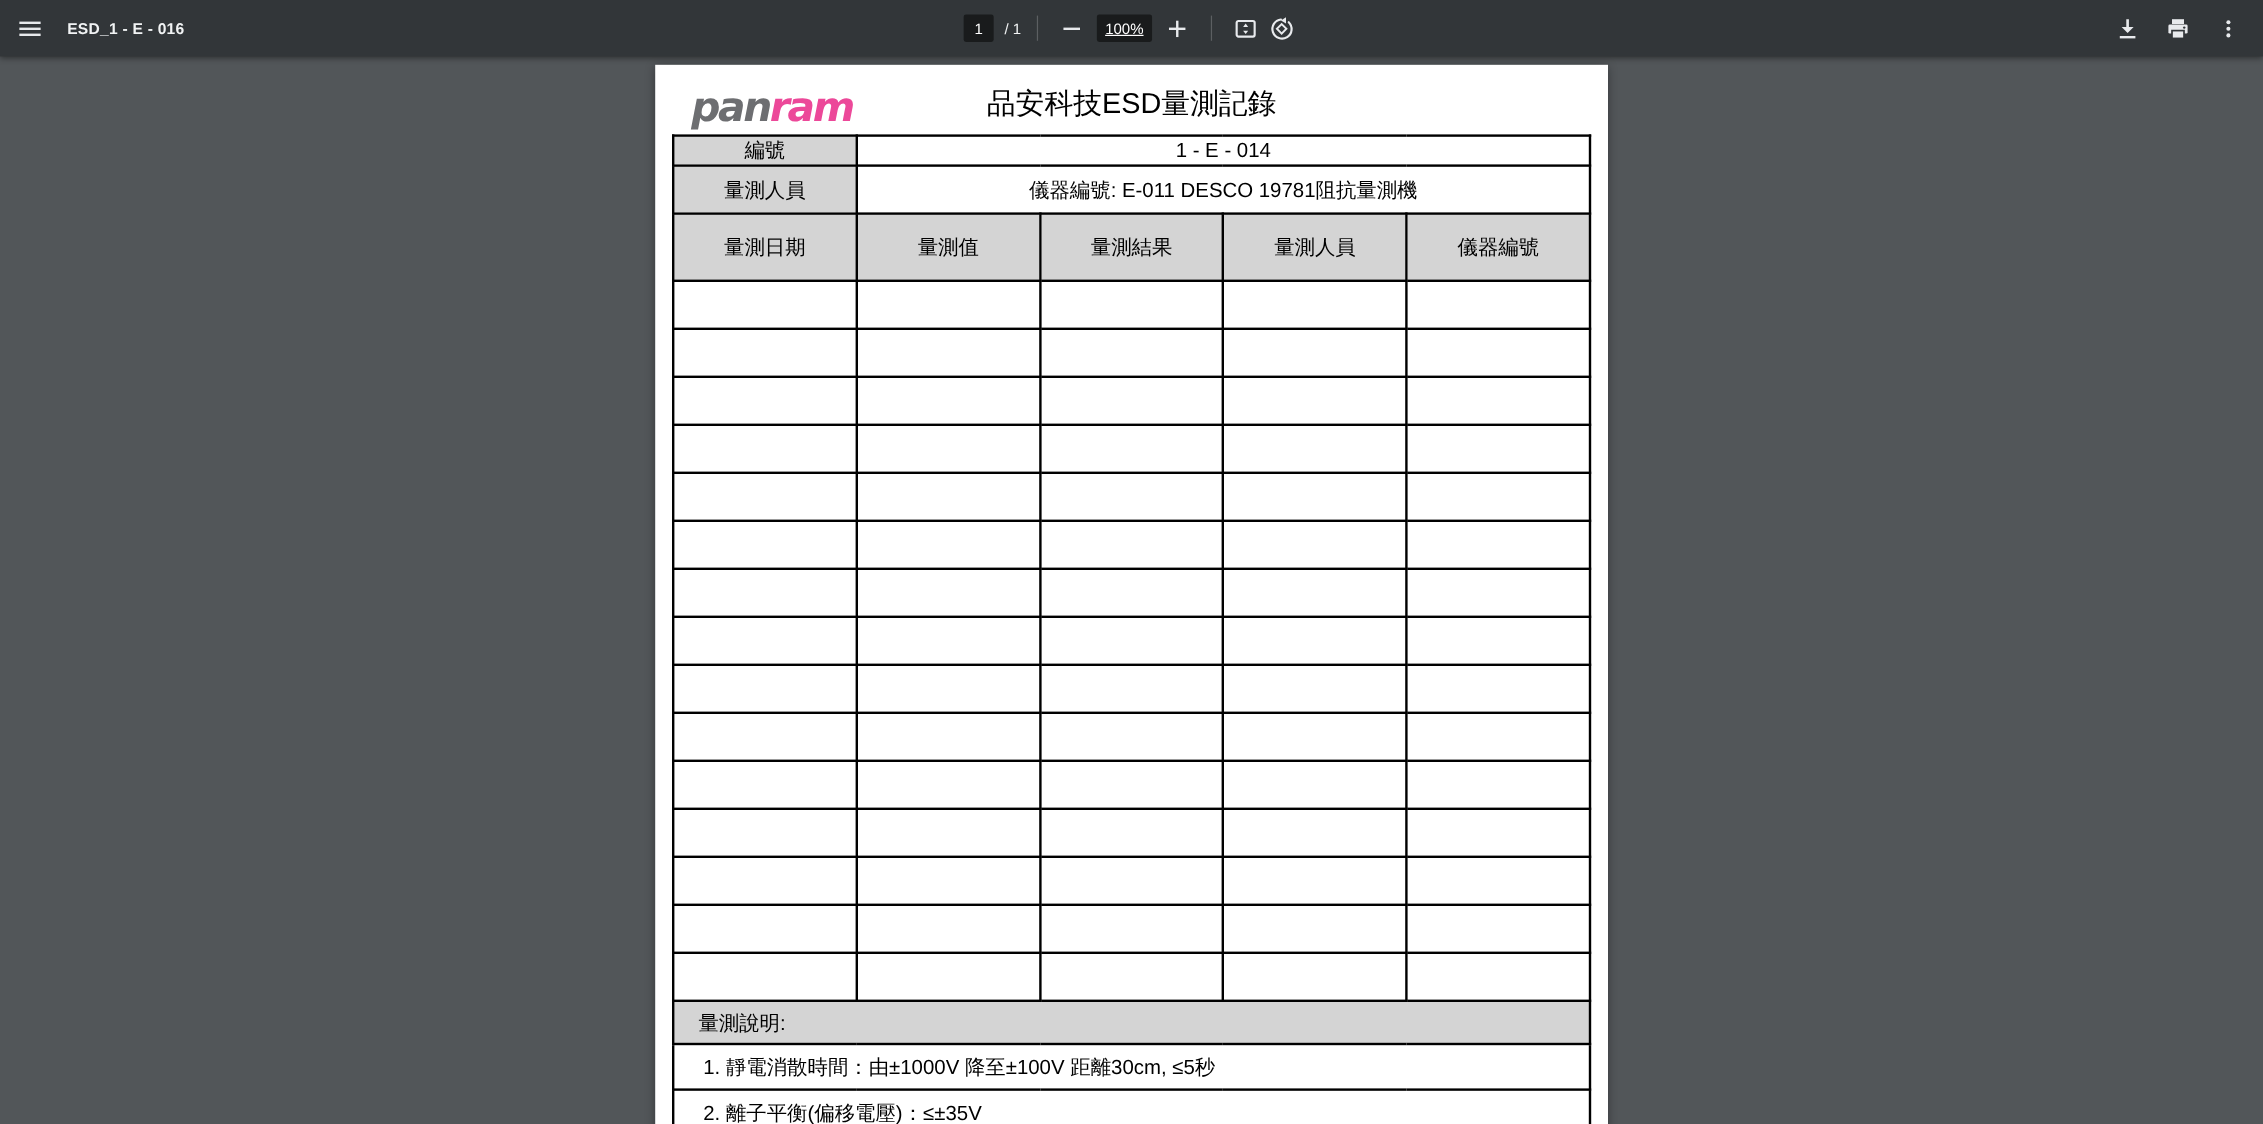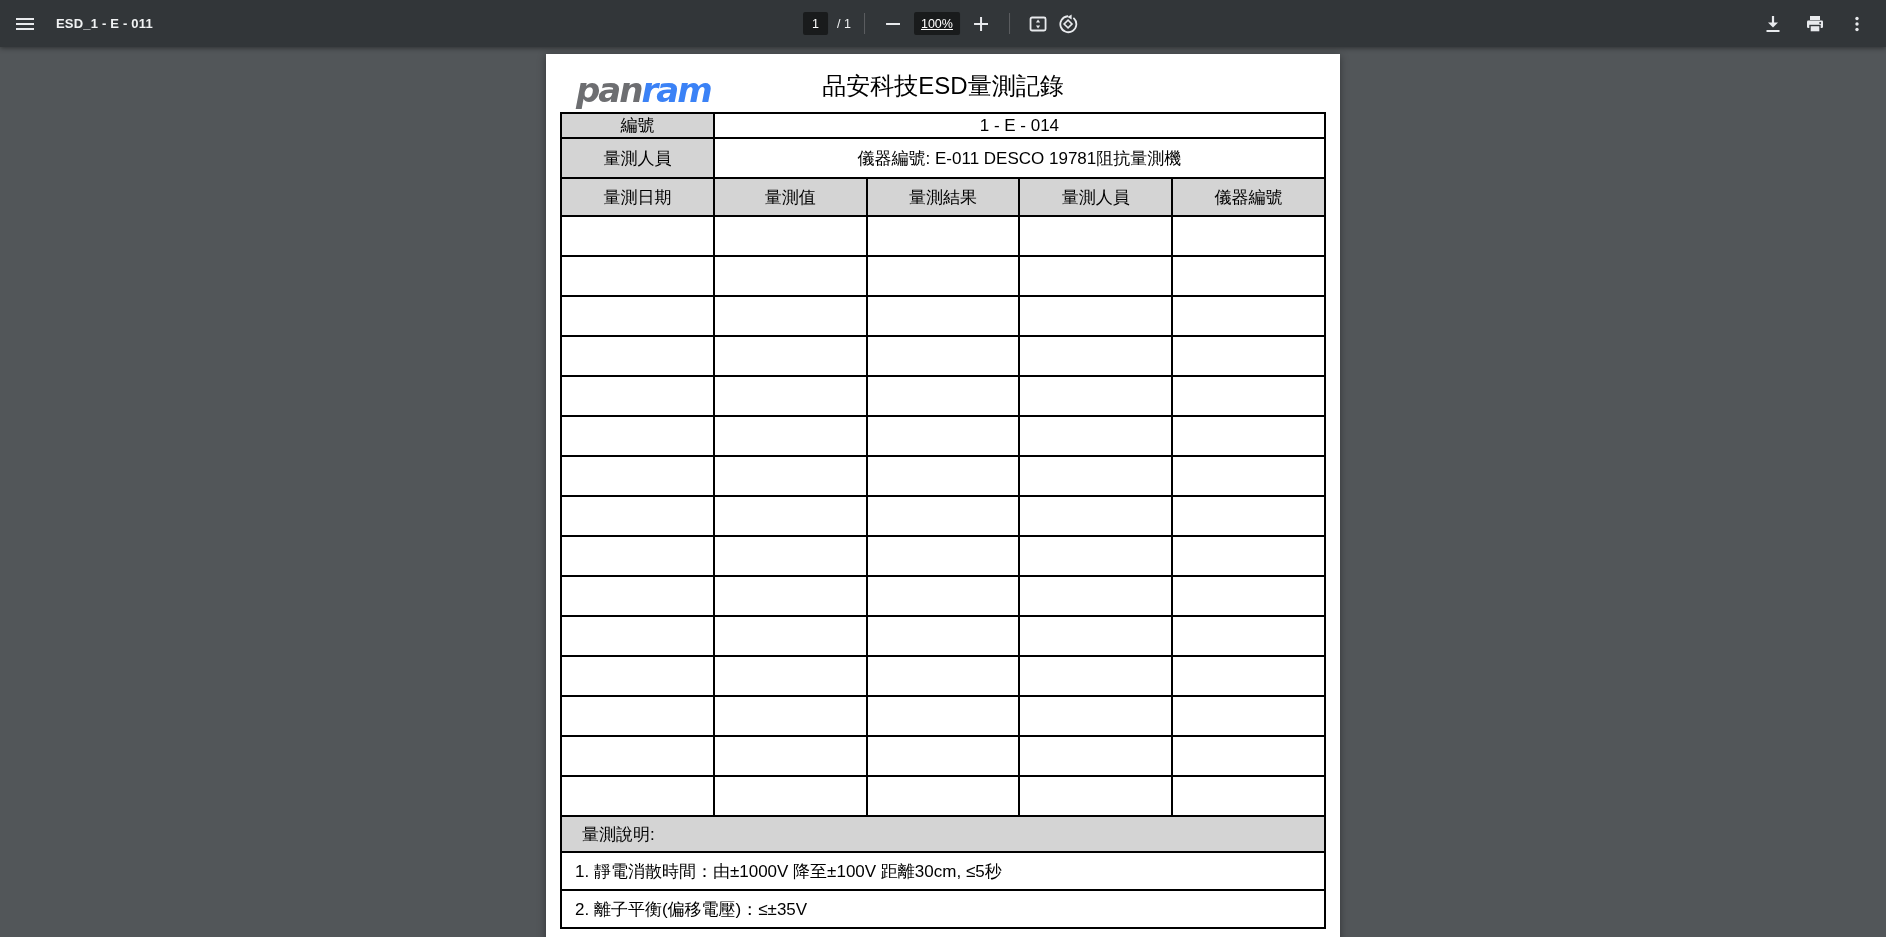--- a/index.html
+++ b/index.html
@@ -104,21 +104,21 @@
     position:absolute;
     left:30px; bottom:5px;
     font-size:34px;
     font-weight:700;
     font-style:italic;
     letter-spacing:-2px;
     line-height:1;
     font-family:"DejaVu Sans","Liberation Sans",sans-serif;
   }
   .logo-pan { color:#6d6e71; }
-  .logo-ram { color:#3b82f6; }
+  .logo-ram { color:#ec4899; }
   .doc-title {
     position:absolute;
     left:0; right:0; bottom:10px;
     text-align:center;
     font-size:24px;
     color:#000000;
   }
 
   table.form-table {
     width:766px;
@@ -132,42 +132,42 @@
     font-weight:400;
     color:#000000;
     text-align:center;
     vertical-align:middle;
     overflow:hidden;
     white-space:nowrap;
   }
   .gray { background:#d4d4d4; }
   tr.info-row-1 { height:23px; }
   tr.info-row-2 { height:40px; }
-  tr.header-row { height:38px; }
+  tr.header-row { height:56px; }
   tr.empty-row { height:40px; }
   tr.notes-header-row { height:36px; }
   tr.notes-header-row td { text-align:left; padding-left:20px; }
   tr.note-row { height:38px; }
-  tr.note-row td { text-align:left; padding-left:13px; }
+  tr.note-row td { text-align:left; padding-left:24px; }
 </style>
 </head>
 <body>
 
 <header class="toolbar">
   <div class="tb-left">
     <button class="tb-btn">
       <span>
         <svg width="18" height="18" viewBox="0 0 18 18">
           <rect x="0" y="3" width="18" height="2" fill="#e8eaed"></rect>
           <rect x="0" y="8" width="18" height="2" fill="#e8eaed"></rect>
           <rect x="0" y="13" width="18" height="2" fill="#e8eaed"></rect>
         </svg>
       </span>
     </button>
-    <span class="tb-title">ESD_1 - E - 011</span>
+    <span class="tb-title">ESD_1 - E - 016</span>
   </div>
 
   <div class="tb-center">
     <input class="page-field" value="1" style="">
     <span class="page-total">/ 1</span>
     <span class="tb-sep"></span>
     <button class="tb-btn">
       <span>
         <svg width="14" height="14" viewBox="0 0 14 14">
           <rect x="0" y="6" width="14" height="2" fill="#e8eaed"></rect>

